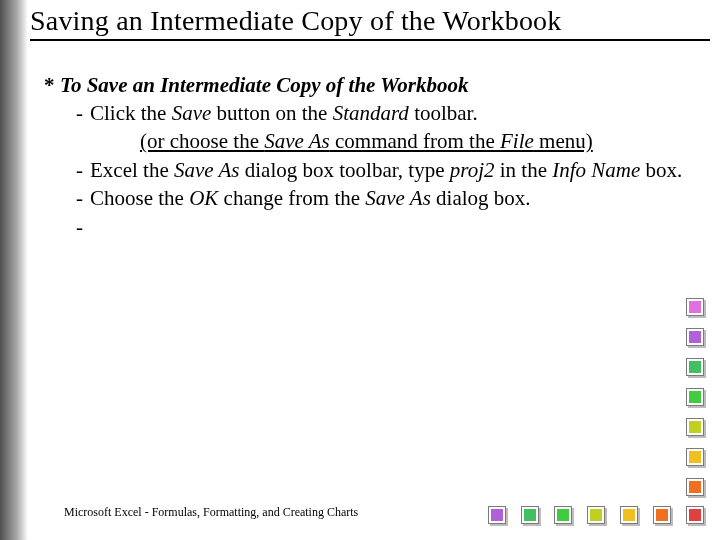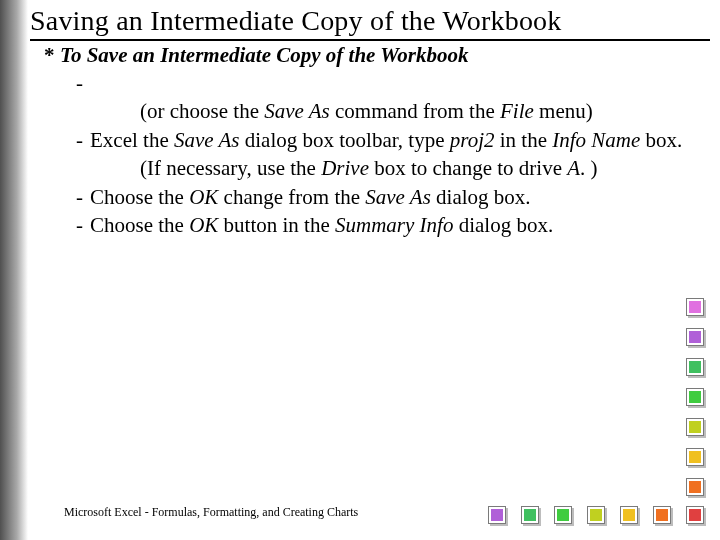--- a/index.html
+++ b/index.html
@@ -21,34 +21,35 @@
     width: 692px; height: 540px;
     padding: 6px 10px 0 2px;
   }
   .title {
     font-size: 28px;
     font-weight: normal;
     line-height: 1.1;
     color: #000;
     border-bottom: 2px solid #000;
     padding-bottom: 2px;
+    margin-bottom: 30px;
     letter-spacing: 0.2px;
   }
   .body {
     font-size: 21px;
     line-height: 1.35;
     color: #000;
     padding-left: 14px;
   }
   .bullet-star { display: flex; }
   .bullet-star .mark { width: 16px; flex: none; font-weight: bold; }
   .bullet-star .txt { font-style: italic; font-weight: bold; text-align: right; }
   .dash { display: flex; padding-left: 32px; }
   .dash .mark { width: 14px; flex: none; }
-  .paren { padding-left: 96px; }
+  .paren { padding-left: 96px; text-decoration: underline; }
   .it { font-style: italic; }
   .footer {
     position: absolute;
     left: 64px;
     bottom: 20px;
     font-size: 12px;
     color: #000;
   }
   
   .sq {
@@ -88,47 +89,44 @@
   <div class="title">Saving an Intermediate Copy of the Workbook</div>
 
   <div class="body">
     <div class="bullet-star">
       <div class="mark">*</div>
       <div class="txt">To Save an Intermediate Copy of the Workbook</div>
     </div>
 
     <div class="dash">
       <div class="mark">-</div>
+      <div>
+        <span>Click the </span><span class="it">Save</span><span> button on the </span><span class="it">Standard</span><span> toolbar.</span>
+      </div>
     </div>
     <div class="paren">
       <span>(or choose the </span><span class="it">Save  As</span><span> command from the </span><span class="it">File</span><span> menu)</span>
     </div>
 
     <div class="dash">
       <div class="mark">-</div>
       <div>
         <span>Excel the </span><span class="it">Save As</span><span> dialog box toolbar, type </span><span class="it">proj2</span><span> in the </span><span class="it">Info Name</span><span> box.</span>
       </div>
     </div>
-    <div class="paren">
-      <span>(If necessary, use the </span><span class="it">Drive</span><span> box to change to drive </span><span class="it">A</span><span>. )</span>
-    </div>
 
     <div class="dash">
       <div class="mark">-</div>
       <div>
         <span>Choose the </span><span class="it">OK</span><span> change from the </span><span class="it">Save As</span><span> dialog box.</span>
       </div>
     </div>
 
     <div class="dash">
       <div class="mark">-</div>
-      <div>
-        <span>Choose the </span><span class="it">OK</span><span> button in the </span><span class="it">Summary Info</span><span> dialog box.</span>
-      </div>
     </div>
   </div>
 </div>
 
 <div class="footer">Microsoft  Excel - Formulas, Formatting, and Creating Charts</div>
 
 <div class="sq r1"></div>
 <div class="sq r2"></div>
 <div class="sq r3"></div>
 <div class="sq r4"></div>

